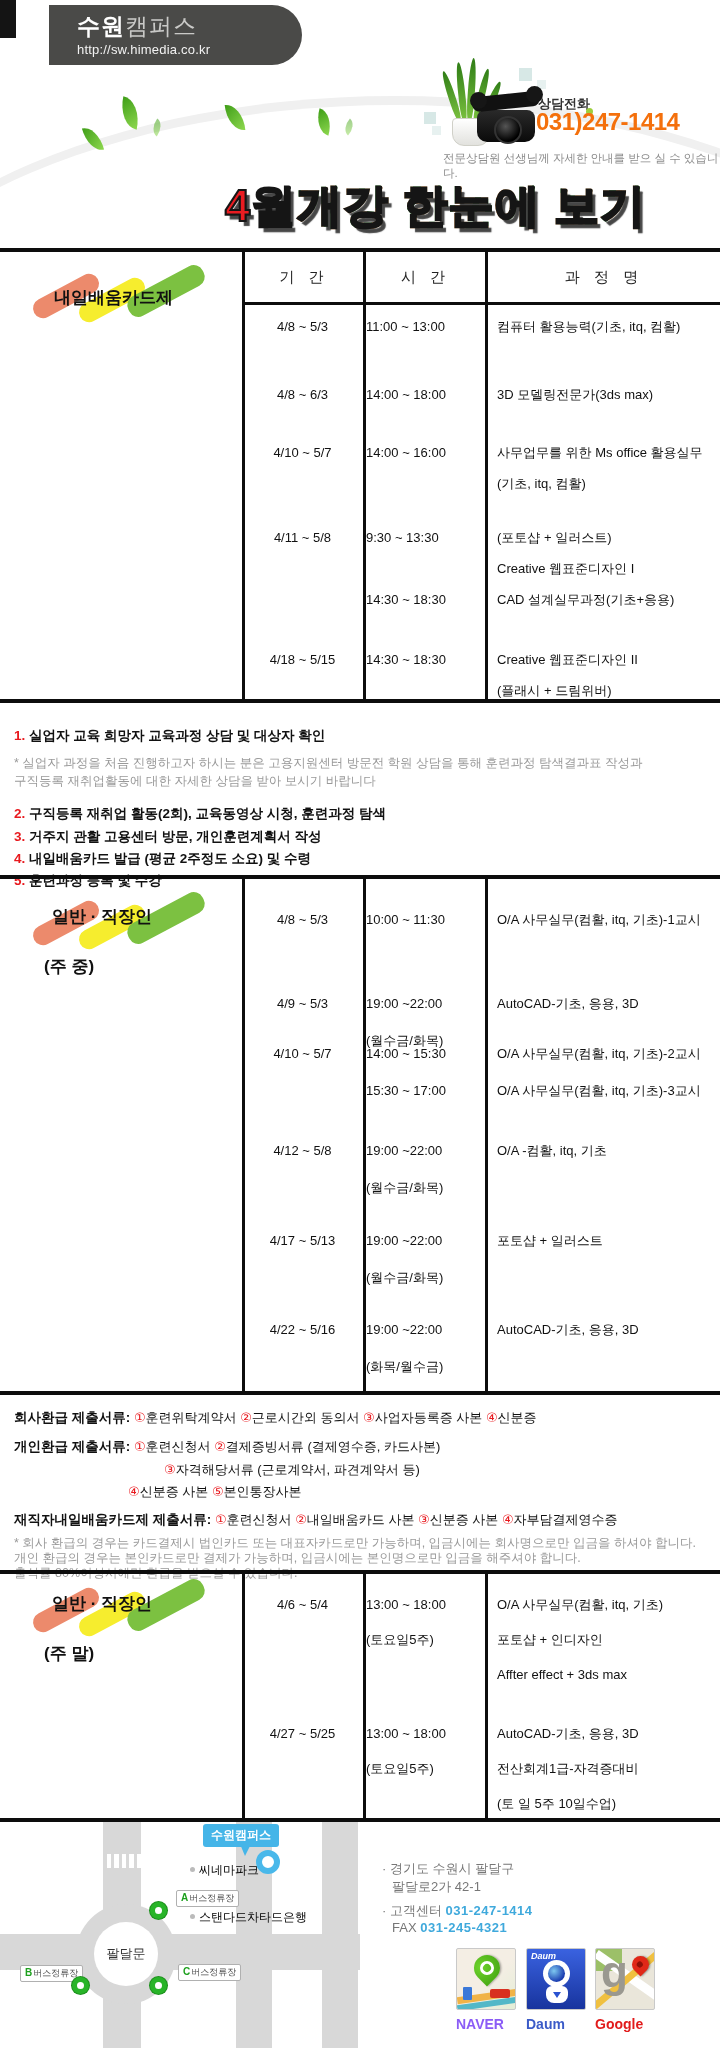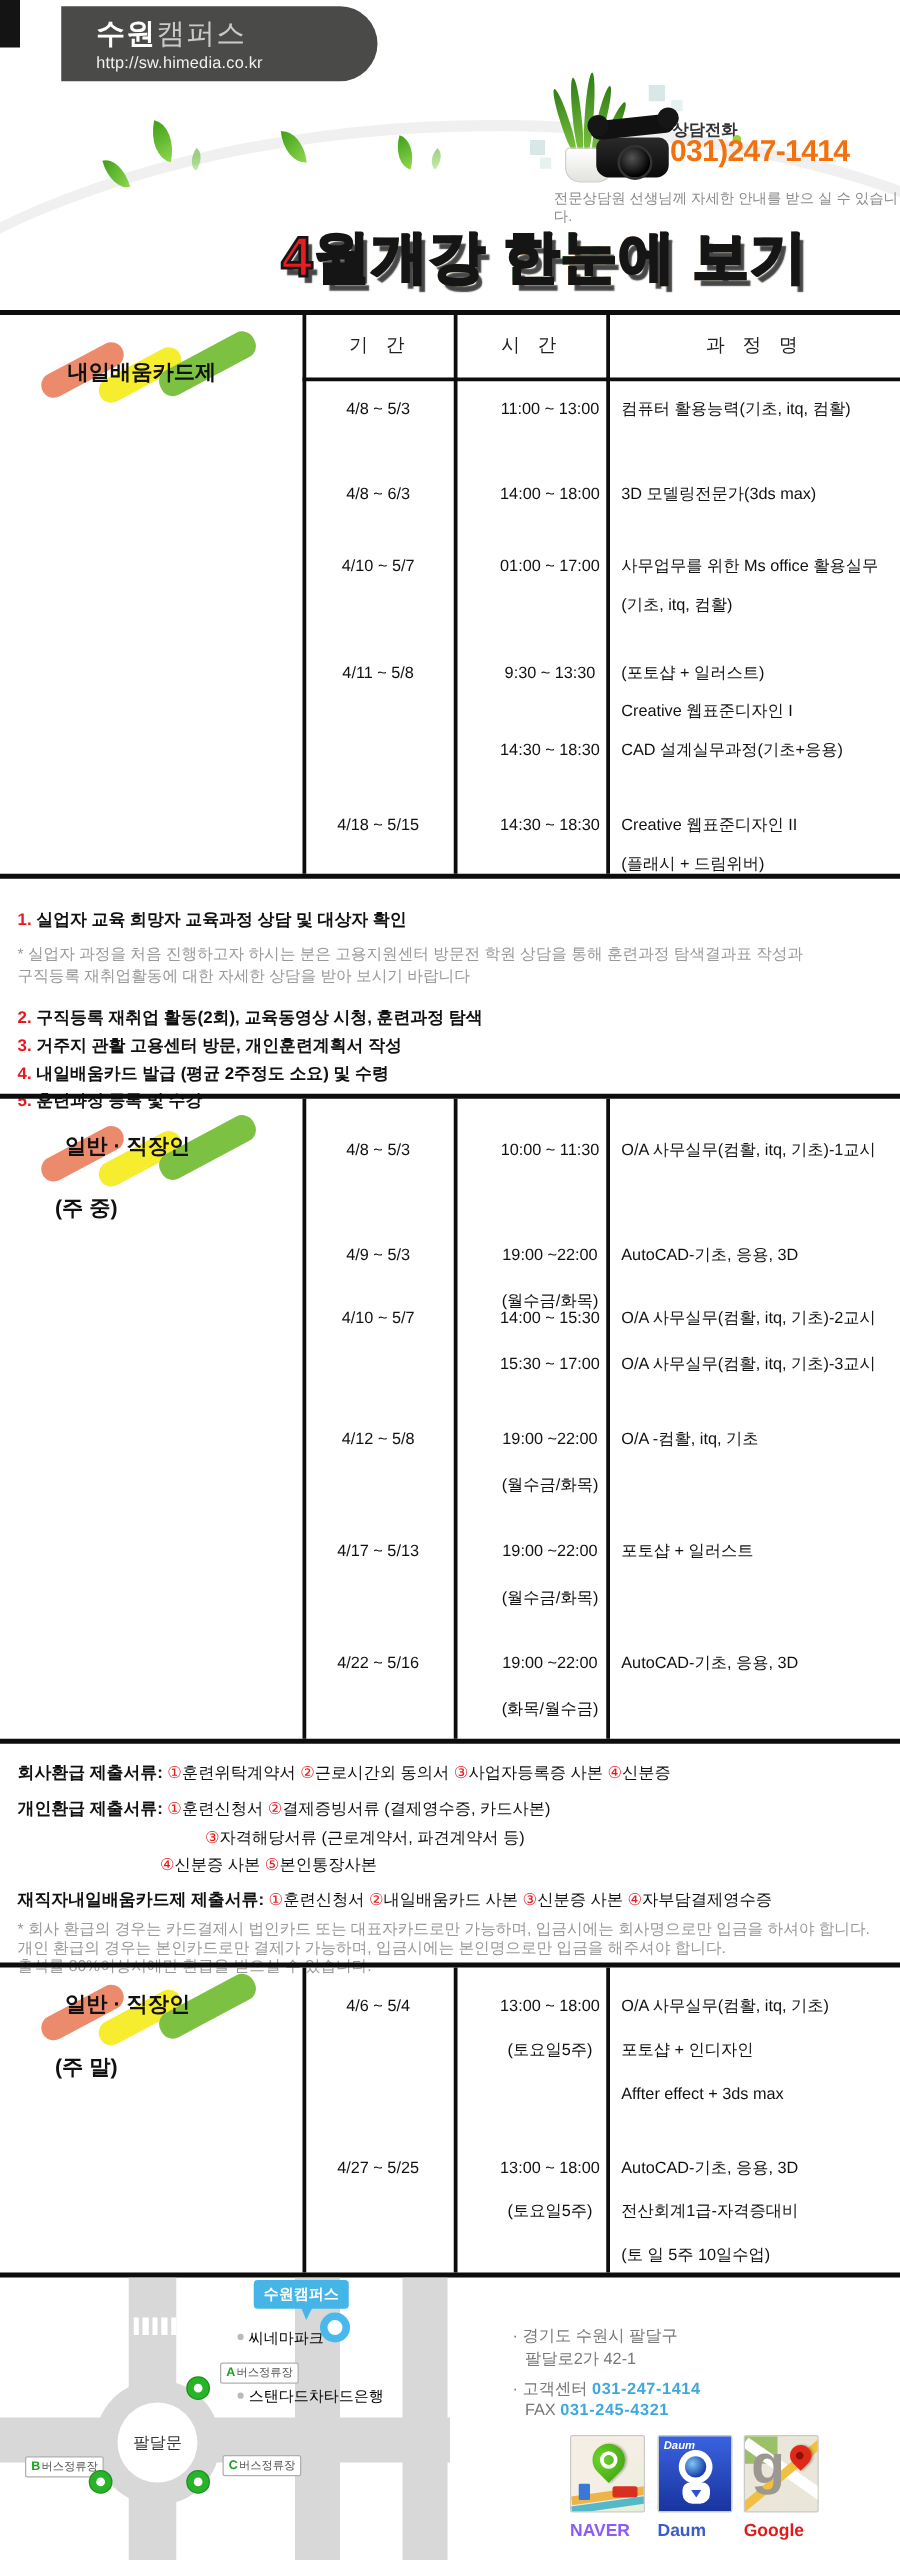--- a/index.html
+++ b/index.html
@@ -41,21 +41,21 @@
   
   .ctable{position:absolute;left:0;width:720px;box-sizing:border-box;
           border-top:4px solid #0d0d0d;border-bottom:4px solid #0d0d0d;}
   .vline{position:absolute;top:0;bottom:0;width:3px;background:#0d0d0d;}
   .v1{left:242px;} .v2{left:363px;} .v3{left:485px;}
   .hunder{position:absolute;left:242px;right:0;top:50px;height:3px;background:#0d0d0d;}
   .hcell{position:absolute;top:0;height:50px;line-height:50px;text-align:center;font-size:15px;letter-spacing:5px;color:#222;}
   .hp{left:245px;width:118px;} .ht{left:366px;width:119px;} .hc{left:488px;width:232px;}
   .trow{position:absolute;left:0;width:720px;}
   .pcell{position:absolute;left:245px;width:115px;text-align:center;}
-  .tcell{position:absolute;left:382px;width:116px;text-align:center;}
+  .tcell{position:absolute;left:366px;width:116px;}
   .ccell{position:absolute;left:497px;width:220px;text-align:left;}
   .t1 .trow div div{height:31px;line-height:31px;}
   .t2 .trow div div{height:37px;line-height:37px;}
   .t3 .trow div div{height:35px;line-height:35px;}
   .sec-label{position:absolute;left:28px;top:12px;width:190px;height:110px;}
   .brush{position:absolute;height:20px;width:72px;border-radius:10px;transform:rotate(-28deg);}
   .b1{left:2px;top:22px;background:#ec8a6c;}
   .b2{left:48px;top:26px;background:#f6ed2e;}
   .b3{left:96px;top:16px;background:#7cc141;width:84px;height:22px;}
   .sec-label .l1{position:absolute;left:24px;top:14px;font-size:17px;font-weight:bold;z-index:2;white-space:nowrap;}
@@ -84,21 +84,21 @@
               border-right:6px solid transparent;border-top:12px solid #45b5e8;z-index:3;}
   .campus-ring{position:absolute;left:256px;top:28px;width:12px;height:12px;border-radius:50%;
                background:#fff;border:6px solid #49b8ea;z-index:2;}
   .landmark{position:absolute;color:#000000;font-size:12px;white-space:nowrap;}
   .landmark i{display:inline-block;width:5px;height:5px;border-radius:50%;background:#bbb;margin-right:4px;vertical-align:2px;}
   .bus-dot{position:absolute;width:7px;height:7px;border-radius:50%;background:#fff;border:5px solid #28b428;
            box-shadow:0 0 0 1px #1d8f1d;z-index:2;}
   .bus-label{position:absolute;background:#fff;border:1px solid #b0b0b0;border-radius:2px;padding:1px 4px;
              font-size:9px;color:#555;z-index:2;white-space:nowrap;}
   .bus-label b{color:#1ea01e;font-size:10px;margin-right:1px;}
-  .addr{position:absolute;color:#777;font-size:13px;white-space:nowrap;margin-left:28px;}
+  .addr{position:absolute;color:#777;font-size:13px;white-space:nowrap;}
   .tel{color:#3fa9dc;font-weight:bold;letter-spacing:0.5px;}
   .portal{position:absolute;width:60px;}
   .picon{position:relative;width:60px;height:62px;border:1px solid #c9c9c9;box-sizing:border-box;overflow:hidden;border-radius:2px;}
   .plabel{font-weight:bold;font-size:14px;margin-top:6px;}
   .lbl-naver{color:#8b5cf6;} .lbl-daum{color:#3b5bc8;} .lbl-google{color:#e11b1b;}
   .nv{background:linear-gradient(135deg,#f4eee4 0 55%,#e4eed6);}
   .nv-strip1{position:absolute;left:0;top:44px;width:60px;height:7px;background:#f0b347;transform:rotate(-8deg);}
   .nv-strip2{position:absolute;left:0;top:52px;width:60px;height:6px;background:#53b8c8;transform:rotate(-8deg);}
   .nv-bus{position:absolute;left:33px;top:40px;width:20px;height:9px;background:#d83020;border-radius:2px;}
   .nv-bld{position:absolute;left:6px;top:38px;width:9px;height:13px;background:#3a78d8;border-radius:1px;}
@@ -206,21 +206,21 @@
         </div>
       <div class="ccell">
           <div>3D 모델링전문가(3ds max)</div>
         </div>
     </div>
     <div class="trow" style="top:185px;">
       <div class="pcell">
           <div>4/10 ~ 5/7</div>
         </div>
       <div class="tcell">
-          <div>01:00 ~ 17:00</div>
+          <div>14:00 ~ 16:00</div>
         </div>
       <div class="ccell">
           <div>사무업무를 위한 Ms office 활용실무</div>
           <div>(기초, itq, 컴활)</div>
         </div>
     </div>
     <div class="trow" style="top:270px;">
       <div class="pcell">
           <div>4/11 ~ 5/8</div>
         </div>

